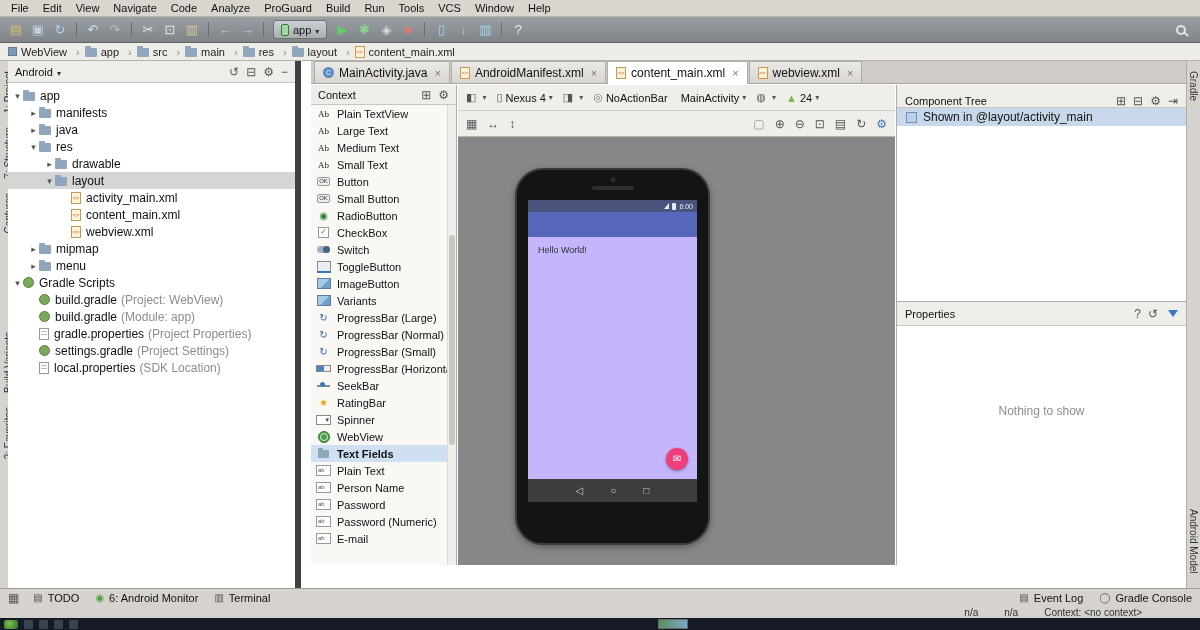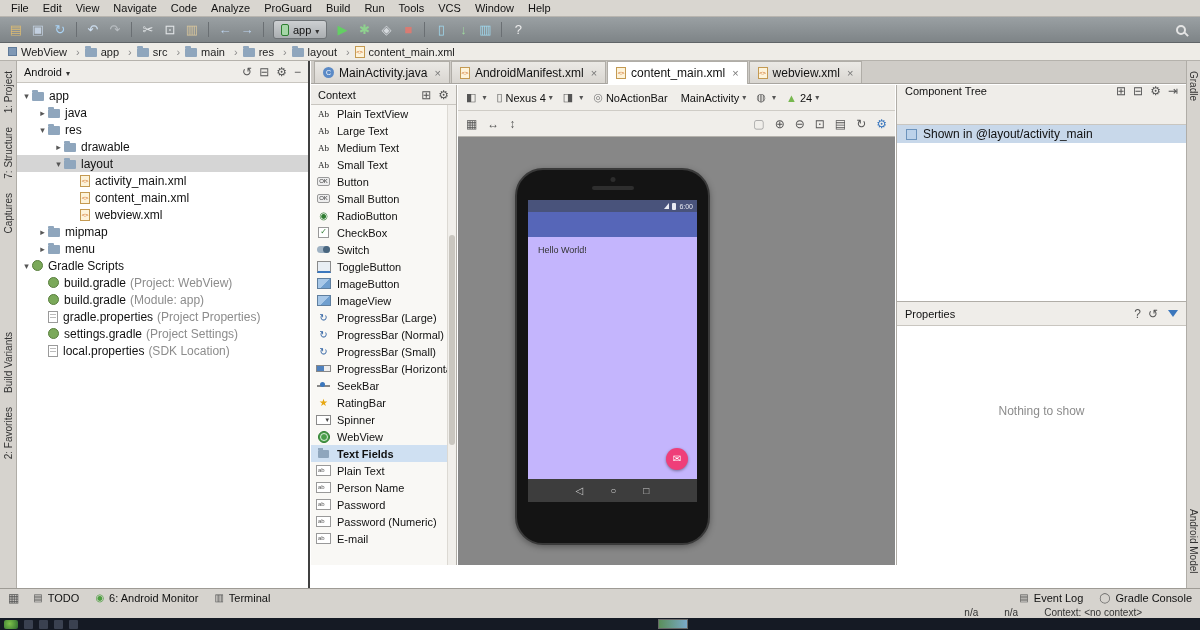--- a/index.html
+++ b/index.html
@@ -34,21 +34,21 @@
 
   .stripe-left{position:absolute;left:0;top:0;bottom:0;width:17px;background:#d6d3ce;border-right:1px solid #b0ada7;display:flex;flex-direction:column;align-items:center;padding-top:3px}
   .stripe-right{position:absolute;right:0;top:0;bottom:0;width:14px;background:#d6d3ce;border-left:1px solid #b0ada7;display:flex;flex-direction:column;align-items:center;padding-top:3px}
   .vbtn{writing-mode:vertical-rl;transform:rotate(180deg);font-size:10px;color:#333;padding:7px 0;cursor:default}
   .vbtn-r{writing-mode:vertical-rl;font-size:10px;color:#333;padding:7px 0;cursor:default}
   .stripe-gap{height:84px}
   .flexspace{flex:1}
   .stripe-right .sgroup:last-child{margin-bottom:8px}
 
   
-  .project{position:absolute;left:17px;top:0;bottom:0;width:293px;background:#fff;border-right:2px solid #404040}
+  .project{position:absolute;left:8px;top:0;bottom:0;width:293px;background:#fff;border-right:6px solid #404040}
   .proj-header{height:22px;background:#efede9;border-bottom:1px solid #c9c6c0;display:flex;align-items:center;padding:0 7px}
   .proj-title{display:flex;align-items:center;gap:4px}
   .hdr-icons{margin-left:auto;display:flex;gap:7px;align-items:center}
   .hicon{font-size:12px;color:#555;cursor:default;line-height:1}
   .tree{padding-top:4px;font-size:12px}
   .trow{display:flex;align-items:center;height:17px;white-space:nowrap}
   .trow.selected{background:#d5d5d5}
   .tind{flex:none}
   .arr{flex:none;width:11px;text-align:center;color:#555;font-size:9px}
   .arr-down::before{content:"▾"}
@@ -131,21 +131,21 @@
   .ptime{color:#e8eaf2;font-size:7px}
   .abar{height:25px;background:#5666b8}
   .pcontent{position:absolute;top:37px;bottom:23px;left:0;right:0;background:#c4b5fd}
   .hello{padding:8px 0 0 10px;font-size:9px;color:#333}
   .fab{position:absolute;right:9px;bottom:9px;width:22px;height:22px;border-radius:50%;background:#ef3e79;display:flex;align-items:center;justify-content:center;box-shadow:0 1px 3px rgba(0,0,0,.4)}
   .fab span{color:#fff;font-size:10px;line-height:1}
   .pnav{position:absolute;bottom:0;left:0;right:0;height:23px;background:#3d3d3d;display:flex;align-items:center;justify-content:center;gap:27px;color:#c9c9c9;font-size:10px}
 
   
   .rightpanels{position:absolute;right:0;top:0;bottom:23px;width:290px;background:#fff;border-left:1px solid #b0ada7}
-  .ct-header{height:40px;background:#efede9;border-bottom:1px solid #c9c6c0;display:flex;align-items:flex-start;padding:0 8px}
+  .ct-header{height:23px;background:#efede9;border-bottom:1px solid #c9c6c0;display:flex;align-items:flex-end;padding:0 8px}
   .ct-row{height:18px;background:#c8d8ea;display:flex;align-items:center;gap:6px;padding:0 9px;font-size:12px}
   .ct-icon{width:11px;height:11px;background:#bcd2ea;border:1px solid #6c93bc;flex:none}
   .props{position:absolute;top:216px;left:0;right:0;bottom:0;border-top:1px solid #b0ada7;background:#fff}
   .props-header{height:24px;background:#efede9;border-bottom:1px solid #c9c6c0;display:flex;align-items:center;padding:0 8px}
   .props-icons{margin-left:auto;display:flex;gap:10px;align-items:center}
   .funnel{width:0;height:0;border-left:5px solid transparent;border-right:5px solid transparent;border-top:7px solid #3b77bd}
   .props-empty{text-align:center;margin-top:78px;color:#8c8c8c;font-size:12px}
 
   
   .bottom-tabs{position:absolute;left:0;right:0;bottom:0;height:23px;background:#d4d1cc;border-top:1px solid #a8a5a0;display:flex;align-items:flex-end;padding-left:5px;gap:2px}
@@ -340,20 +340,27 @@
       <div class="tree">
 
           <div class="trow">
             <span class="tind" style="width: 4px;"></span>
             <span class="arr arr-down"></span>
             <span class="ti ti-app"></span>
             <span class="tlabel">app</span>
 
           </div>
 
+          <div class="trow">
+            <span class="tind" style="width: 20px;"></span>
+            <span class="arr arr-right"></span>
+            <span class="ti ti-folder"></span>
+            <span class="tlabel">manifests</span>
+
+          </div>
 
           <div class="trow">
             <span class="tind" style="width: 20px;"></span>
             <span class="arr arr-right"></span>
             <span class="ti ti-folder"></span>
             <span class="tlabel">java</span>
 
           </div>
 
           <div class="trow">
@@ -563,21 +570,21 @@
                 <span>ToggleButton</span>
               </div>
 
               <div class="prow">
                 <span class="pi pi-imagebutton"></span>
                 <span>ImageButton</span>
               </div>
 
               <div class="prow">
                 <span class="pi pi-imageview"></span>
-                <span>ImageView</span>
+                <span>Variants</span>
               </div>
 
               <div class="prow">
                 <span class="pi pi-progress"></span>
                 <span>ProgressBar (Large)</span>
               </div>
 
               <div class="prow">
                 <span class="pi pi-progress"></span>
                 <span>ProgressBar (Normal)</span>

